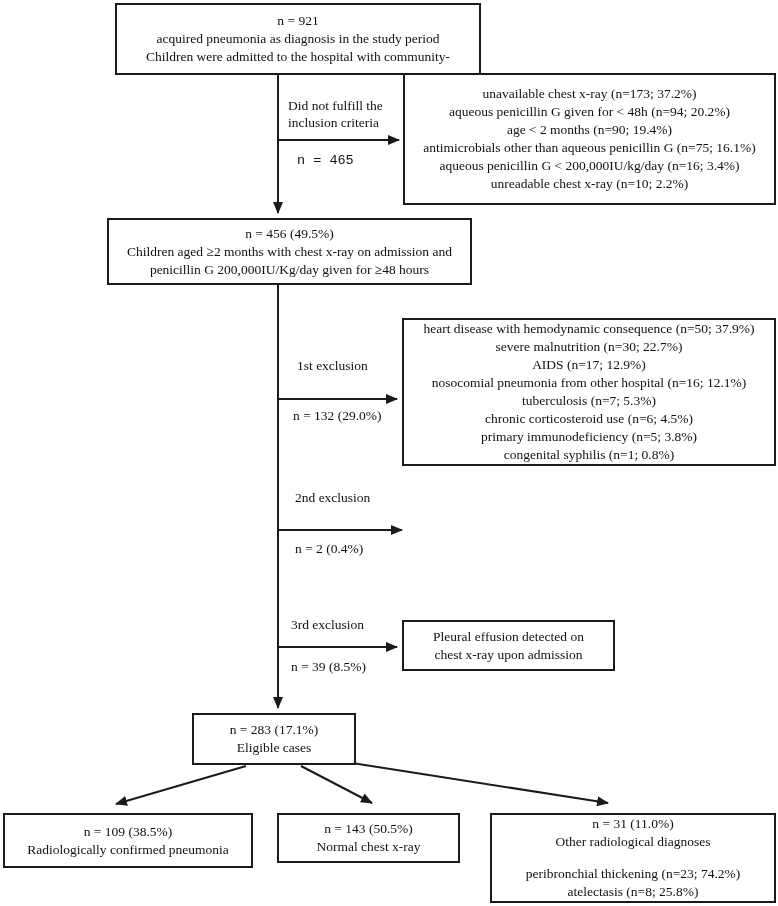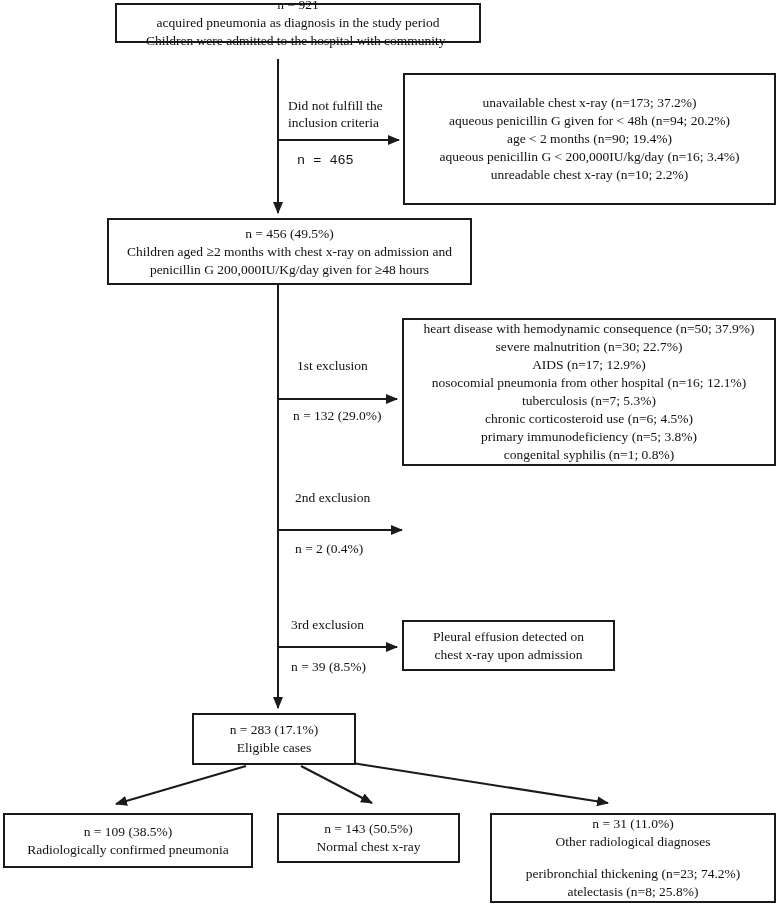--- a/index.html
+++ b/index.html
@@ -35,21 +35,21 @@
   }
   svg.connectors {
     position: absolute;
     left: 0; top: 0;
     width: 778px; height: 906px;
     pointer-events: none;
   }
   svg.connectors line { stroke: #1a1a1a; stroke-width: 2; }
 
   
-  #box-admitted          { left: 115px; top: 3px;   width: 366px; height: 40px; }
+  #box-admitted          { left: 115px; top: 3px;   width: 366px; height: 72px; }
   #box-criteria          { left: 403px; top: 73px;  width: 373px; height: 132px; }
   #box-included          { left: 107px; top: 218px; width: 365px; height: 67px; }
   #box-first-exclusion   { left: 402px; top: 318px; width: 374px; height: 148px; }
   #box-second-exclusion  { left: 407px; top: 504px; width: 291px; height: 63px; }
   #box-third-exclusion   { left: 402px; top: 620px; width: 213px; height: 51px; }
   #box-eligible          { left: 192px; top: 713px; width: 164px; height: 52px; }
   #box-confirmed         { left: 3px;   top: 813px; width: 250px; height: 55px; }
   #box-normal            { left: 277px; top: 813px; width: 183px; height: 50px; }
   #box-other             { left: 490px; top: 813px; width: 286px; height: 90px; }
 
@@ -88,20 +88,21 @@
   <div class="flow-box" id="box-admitted">
     <div class="ln">n = 921</div>
     <div class="ln">acquired pneumonia as diagnosis in the study period</div>
     <div class="ln">Children were admitted to the hospital with community-</div>
   </div>
 
   <div class="flow-box" id="box-criteria">
     <div class="ln">unavailable chest x-ray (n=173; 37.2%)</div>
     <div class="ln">aqueous penicillin G given for &lt; 48h (n=94; 20.2%)</div>
     <div class="ln">age &lt; 2 months (n=90; 19.4%)</div>
+    <div class="ln">antimicrobials other than aqueous penicillin G (n=75; 16.1%)</div>
     <div class="ln">aqueous penicillin G &lt; 200,000IU/kg/day (n=16; 3.4%)</div>
     <div class="ln">unreadable chest x-ray (n=10; 2.2%)</div>
   </div>
 
   <div class="flow-box" id="box-included">
     <div class="ln">n = 456 (49.5%)</div>
     <div class="ln">Children aged ≥2 months with chest x-ray on admission and</div>
     <div class="ln">penicillin G 200,000IU/Kg/day given for ≥48 hours</div>
   </div>
 

